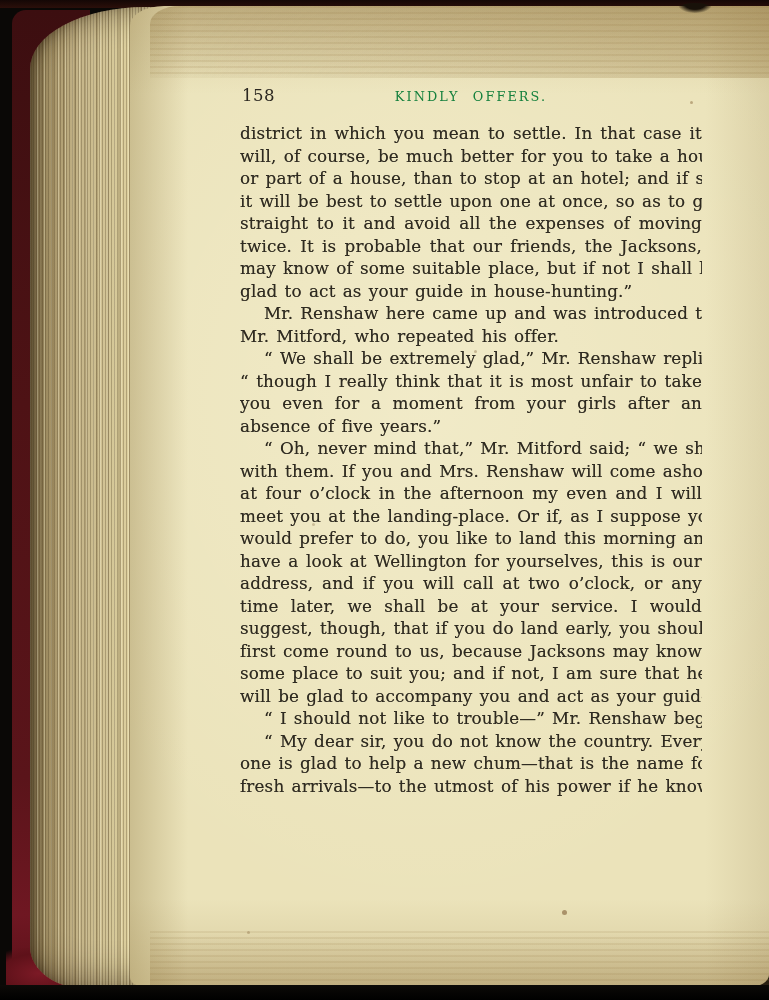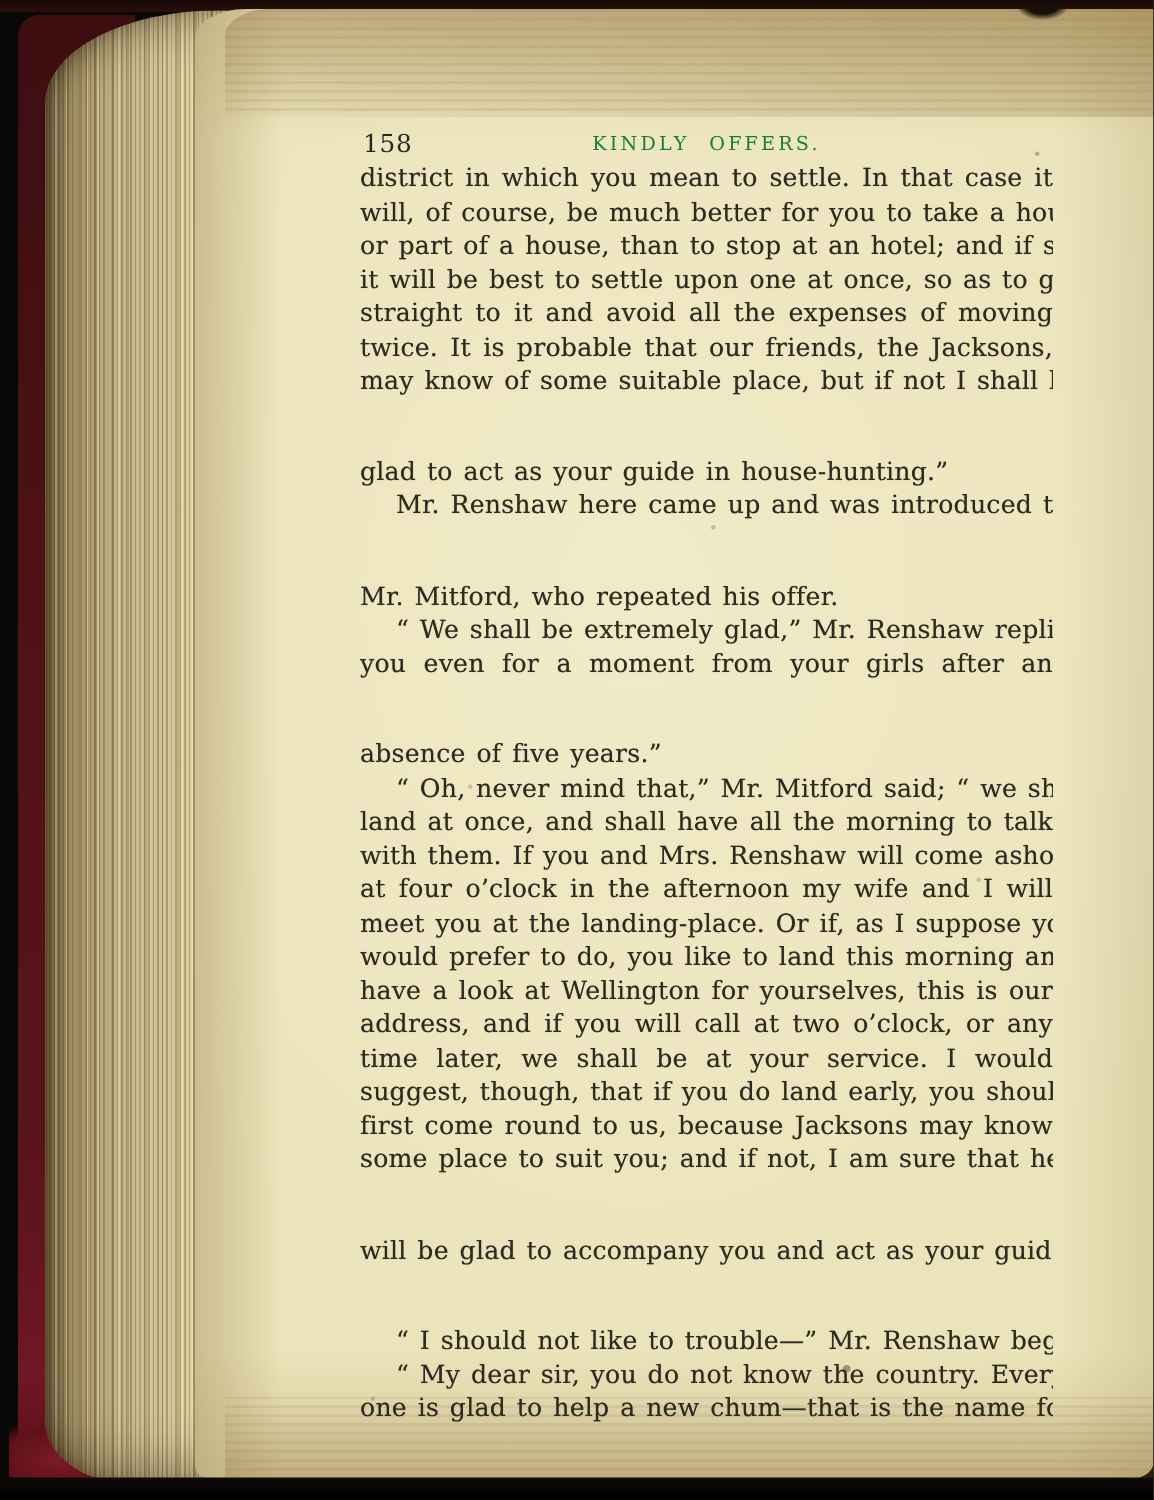--- a/index.html
+++ b/index.html
@@ -88,38 +88,38 @@
       474px 350px 0 0 rgba(120,90,50,.35),
       312px 523px 0 0 rgba(120,90,50,.30),
       651px 585px 0 0 rgba(120,90,50,.28),
       247px 931px 0 0 rgba(120,90,50,.32);
   }
   
   .text-layer{
     position:absolute;left:240px;top:86px;width:462px;
     color:#2e2a20;
   }
-  .header-row{position:relative;height:20px;margin-bottom:1px;}
+  .header-row{position:relative;height:20px;margin-bottom:16px;}
   .page-number{
     position:absolute;left:2px;top:0;
     font-size:16.5px;letter-spacing:.5px;color:#2b2720;
   }
   .running-header{
     position:absolute;left:0;right:0;top:3px;text-align:center;
     font-size:12.8px;letter-spacing:2.1px;word-spacing:7px;color:#15803d;
   }
   .text-block{width:462px;}
   .line{
     font-size:16.8px;line-height:22.5px;height:22.5px;
     letter-spacing:.15px;word-spacing:.10em;
     text-align:justify;text-align-last:justify;
     overflow:hidden;white-space:nowrap;
     text-shadow:0 0 .5px rgba(46,42,32,.55);
   }
-  .line.last{text-align:left;text-align-last:left;margin-top:38px;}
+  .line.last{text-align:left;text-align-last:left;}
   .line.indent{text-indent:24px;}
 </style>
 </head>
 <body>
 
 <div class="photo">
 
   <div class="backdrop-top"></div>
 
   <div class="cover"></div>
@@ -144,26 +144,26 @@
         <div class="line">will, of course, be much better for you to take a house,</div>
         <div class="line">or part of a house, than to stop at an hotel; and if so</div>
         <div class="line">it will be best to settle upon one at once, so as to go</div>
         <div class="line">straight to it and avoid all the expenses of moving</div>
         <div class="line">twice.  It is probable that our friends, the Jacksons,</div>
         <div class="line">may know of some suitable place, but if not I shall be</div>
         <div class="line last">glad to act as your guide in house-hunting.”</div>
         <div class="line indent">Mr. Renshaw here came up and was introduced to</div>
         <div class="line last">Mr. Mitford, who repeated his offer.</div>
         <div class="line indent">“ We shall be extremely glad,” Mr. Renshaw replied;</div>
+        <div class="line">“ though I really think that it is most unfair to take</div>
         <div class="line">you even for a moment from your girls after an</div>
         <div class="line last">absence of five years.”</div>
         <div class="line indent">“ Oh, never mind that,” Mr. Mitford said; “ we shall</div>
-        <div class="line">land at once, and shall have all the morning to talk</div>
         <div class="line">with them.  If you and Mrs. Renshaw will come ashore</div>
-        <div class="line">at four o’clock in the afternoon my wife and I will</div>
+        <div class="line">at four o’clock in the afternoon my even and I will</div>
         <div class="line">meet you at the landing-place.  Or if, as I suppose you</div>
         <div class="line">would prefer to do, you like to land this morning and</div>
         <div class="line">have a look at Wellington for yourselves, this is our</div>
         <div class="line">address, and if you will call at two o’clock, or any</div>
         <div class="line">time later, we shall be at your service.  I would</div>
         <div class="line">suggest, though, that if you do land early, you should</div>
         <div class="line">first come round to us, because Jacksons may know</div>
         <div class="line">some place to suit you; and if not, I am sure that he</div>
         <div class="line last">will be glad to accompany you and act as your guide.”</div>
         <div class="line last indent">“ I should not like to trouble—” Mr. Renshaw began.</div>

